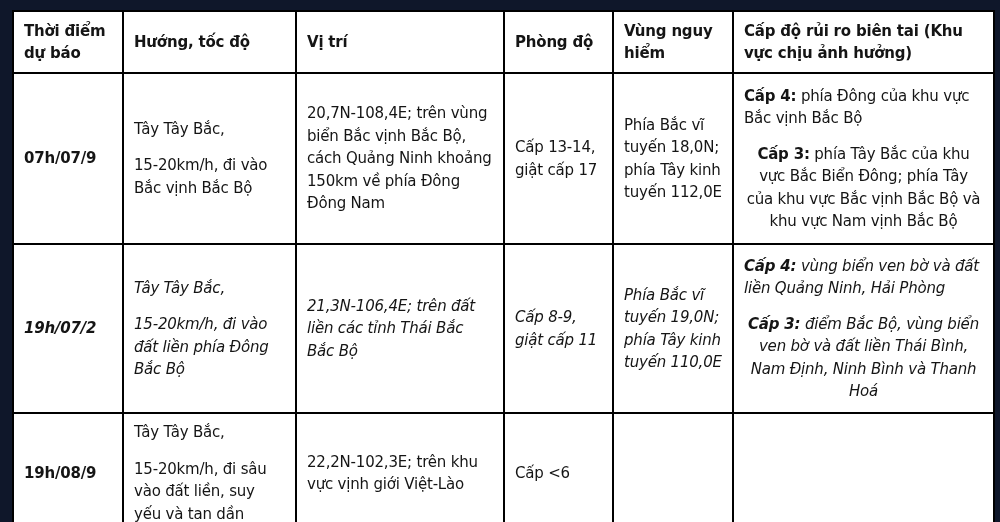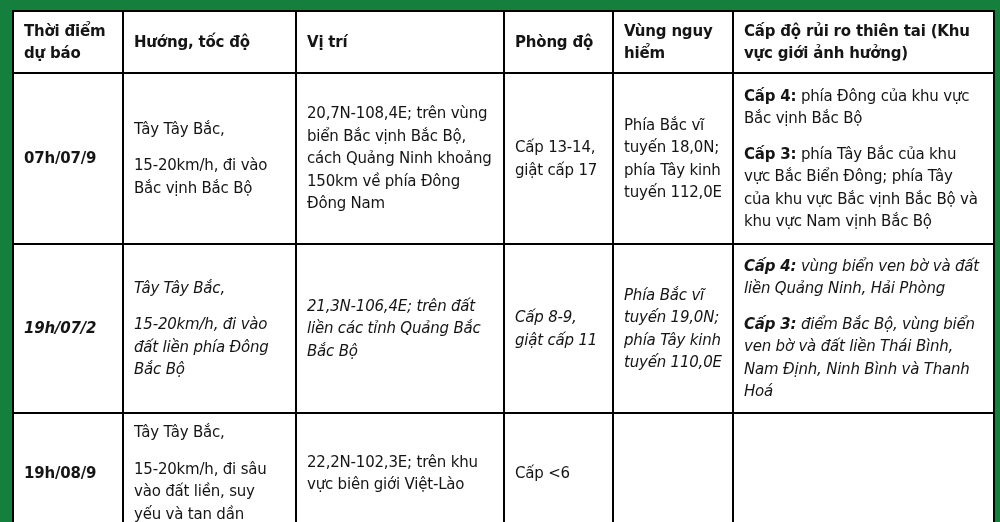--- a/index.html
+++ b/index.html
@@ -4,21 +4,21 @@
 <style>
   html, body {
     margin: 0;
     padding: 0;
     background: #ffffff;
   }
   .page {
     position: relative;
     width: 1000px;
     height: 522px;
-    background: #15803d;
+    background: #0f172a;
     overflow: hidden;
   }
   table.forecast {
     position: absolute;
     left: 12px;
     top: 10px;
     width: 981px;
     border-collapse: collapse;
     table-layout: fixed;
     font-family: "DejaVu Sans", "Liberation Sans", sans-serif;
@@ -49,21 +49,21 @@
   td.c-time {
     font-weight: bold;
     white-space: nowrap;
   }
   td.c-risk {
     vertical-align: top;
     padding-top: 6px;
   }
   td p { margin: 0; }
   td p + p { margin-top: 14px; }
-  td.c-risk p + p { margin-top: 13px; }
+  td.c-risk p + p { margin-top: 13px; text-align: center; }
   .risk-label { font-weight: bold; }
 </style>
 </head>
 <body>
 
 <div class="page">
   <table class="forecast">
     <colgroup>
       <col style="width:110px">
       <col style="width:173px">
@@ -72,21 +72,21 @@
       <col style="width:120px">
       <col style="width:261px">
     </colgroup>
     <thead>
       <tr>
         <th>Thời điểm dự báo</th>
         <th>Hướng, tốc độ</th>
         <th>Vị trí</th>
         <th>Phòng độ</th>
         <th>Vùng nguy hiểm</th>
-        <th>Cấp độ rủi ro thiên tai (Khu vực giới ảnh hưởng)</th>
+        <th>Cấp độ rủi ro biên tai (Khu vực chịu ảnh hưởng)</th>
       </tr>
     </thead>
     <tbody>
       <tr class="r1">
         <td class="c-time">07h/07/9</td>
         <td class="c-dir">
           <p>Tây Tây Bắc,</p>
           <p>15-20km/h, đi vào Bắc vịnh Bắc Bộ</p>
         </td>
         <td class="c-pos">
@@ -103,41 +103,41 @@
           <p><span class="risk-label">Cấp 3:</span><span> phía Tây Bắc của khu vực Bắc Biển Đông; phía Tây của khu vực Bắc vịnh Bắc Bộ và khu vực Nam vịnh Bắc Bộ</span></p>
         </td>
       </tr>
       <tr class="r2">
         <td class="c-time">19h/07/2</td>
         <td class="c-dir">
           <p>Tây Tây Bắc,</p>
           <p>15-20km/h, đi vào đất liền phía Đông Bắc Bộ</p>
         </td>
         <td class="c-pos">
-          <p>21,3N-106,4E; trên đất liền các tỉnh Quảng Bắc Bắc Bộ</p>
+          <p>21,3N-106,4E; trên đất liền các tỉnh Thái Bắc Bắc Bộ</p>
         </td>
         <td class="c-int">
           <p>Cấp 8-9, giật cấp 11</p>
         </td>
         <td class="c-danger">
           <p>Phía Bắc vĩ tuyến 19,0N; phía Tây kinh tuyến 110,0E</p>
         </td>
         <td class="c-risk">
           <p><span class="risk-label">Cấp 4:</span><span> vùng biển ven bờ và đất liền Quảng Ninh, Hải Phòng</span></p>
           <p><span class="risk-label">Cấp 3:</span><span> điểm Bắc Bộ, vùng biển ven bờ và đất liền Thái Bình, Nam Định, Ninh Bình và Thanh Hoá</span></p>
         </td>
       </tr>
       <tr class="r3">
         <td class="c-time">19h/08/9</td>
         <td class="c-dir">
           <p>Tây Tây Bắc,</p>
           <p>15-20km/h, đi sâu vào đất liền, suy yếu và tan dần</p>
         </td>
         <td class="c-pos">
-          <p>22,2N-102,3E; trên khu vực biên giới Việt-Lào</p>
+          <p>22,2N-102,3E; trên khu vực vịnh giới Việt-Lào</p>
         </td>
         <td class="c-int">
           <p>Cấp &lt;6</p>
         </td>
         <td class="c-danger"></td>
         <td class="c-risk"></td>
       </tr>
     </tbody>
   </table>
 </div>

